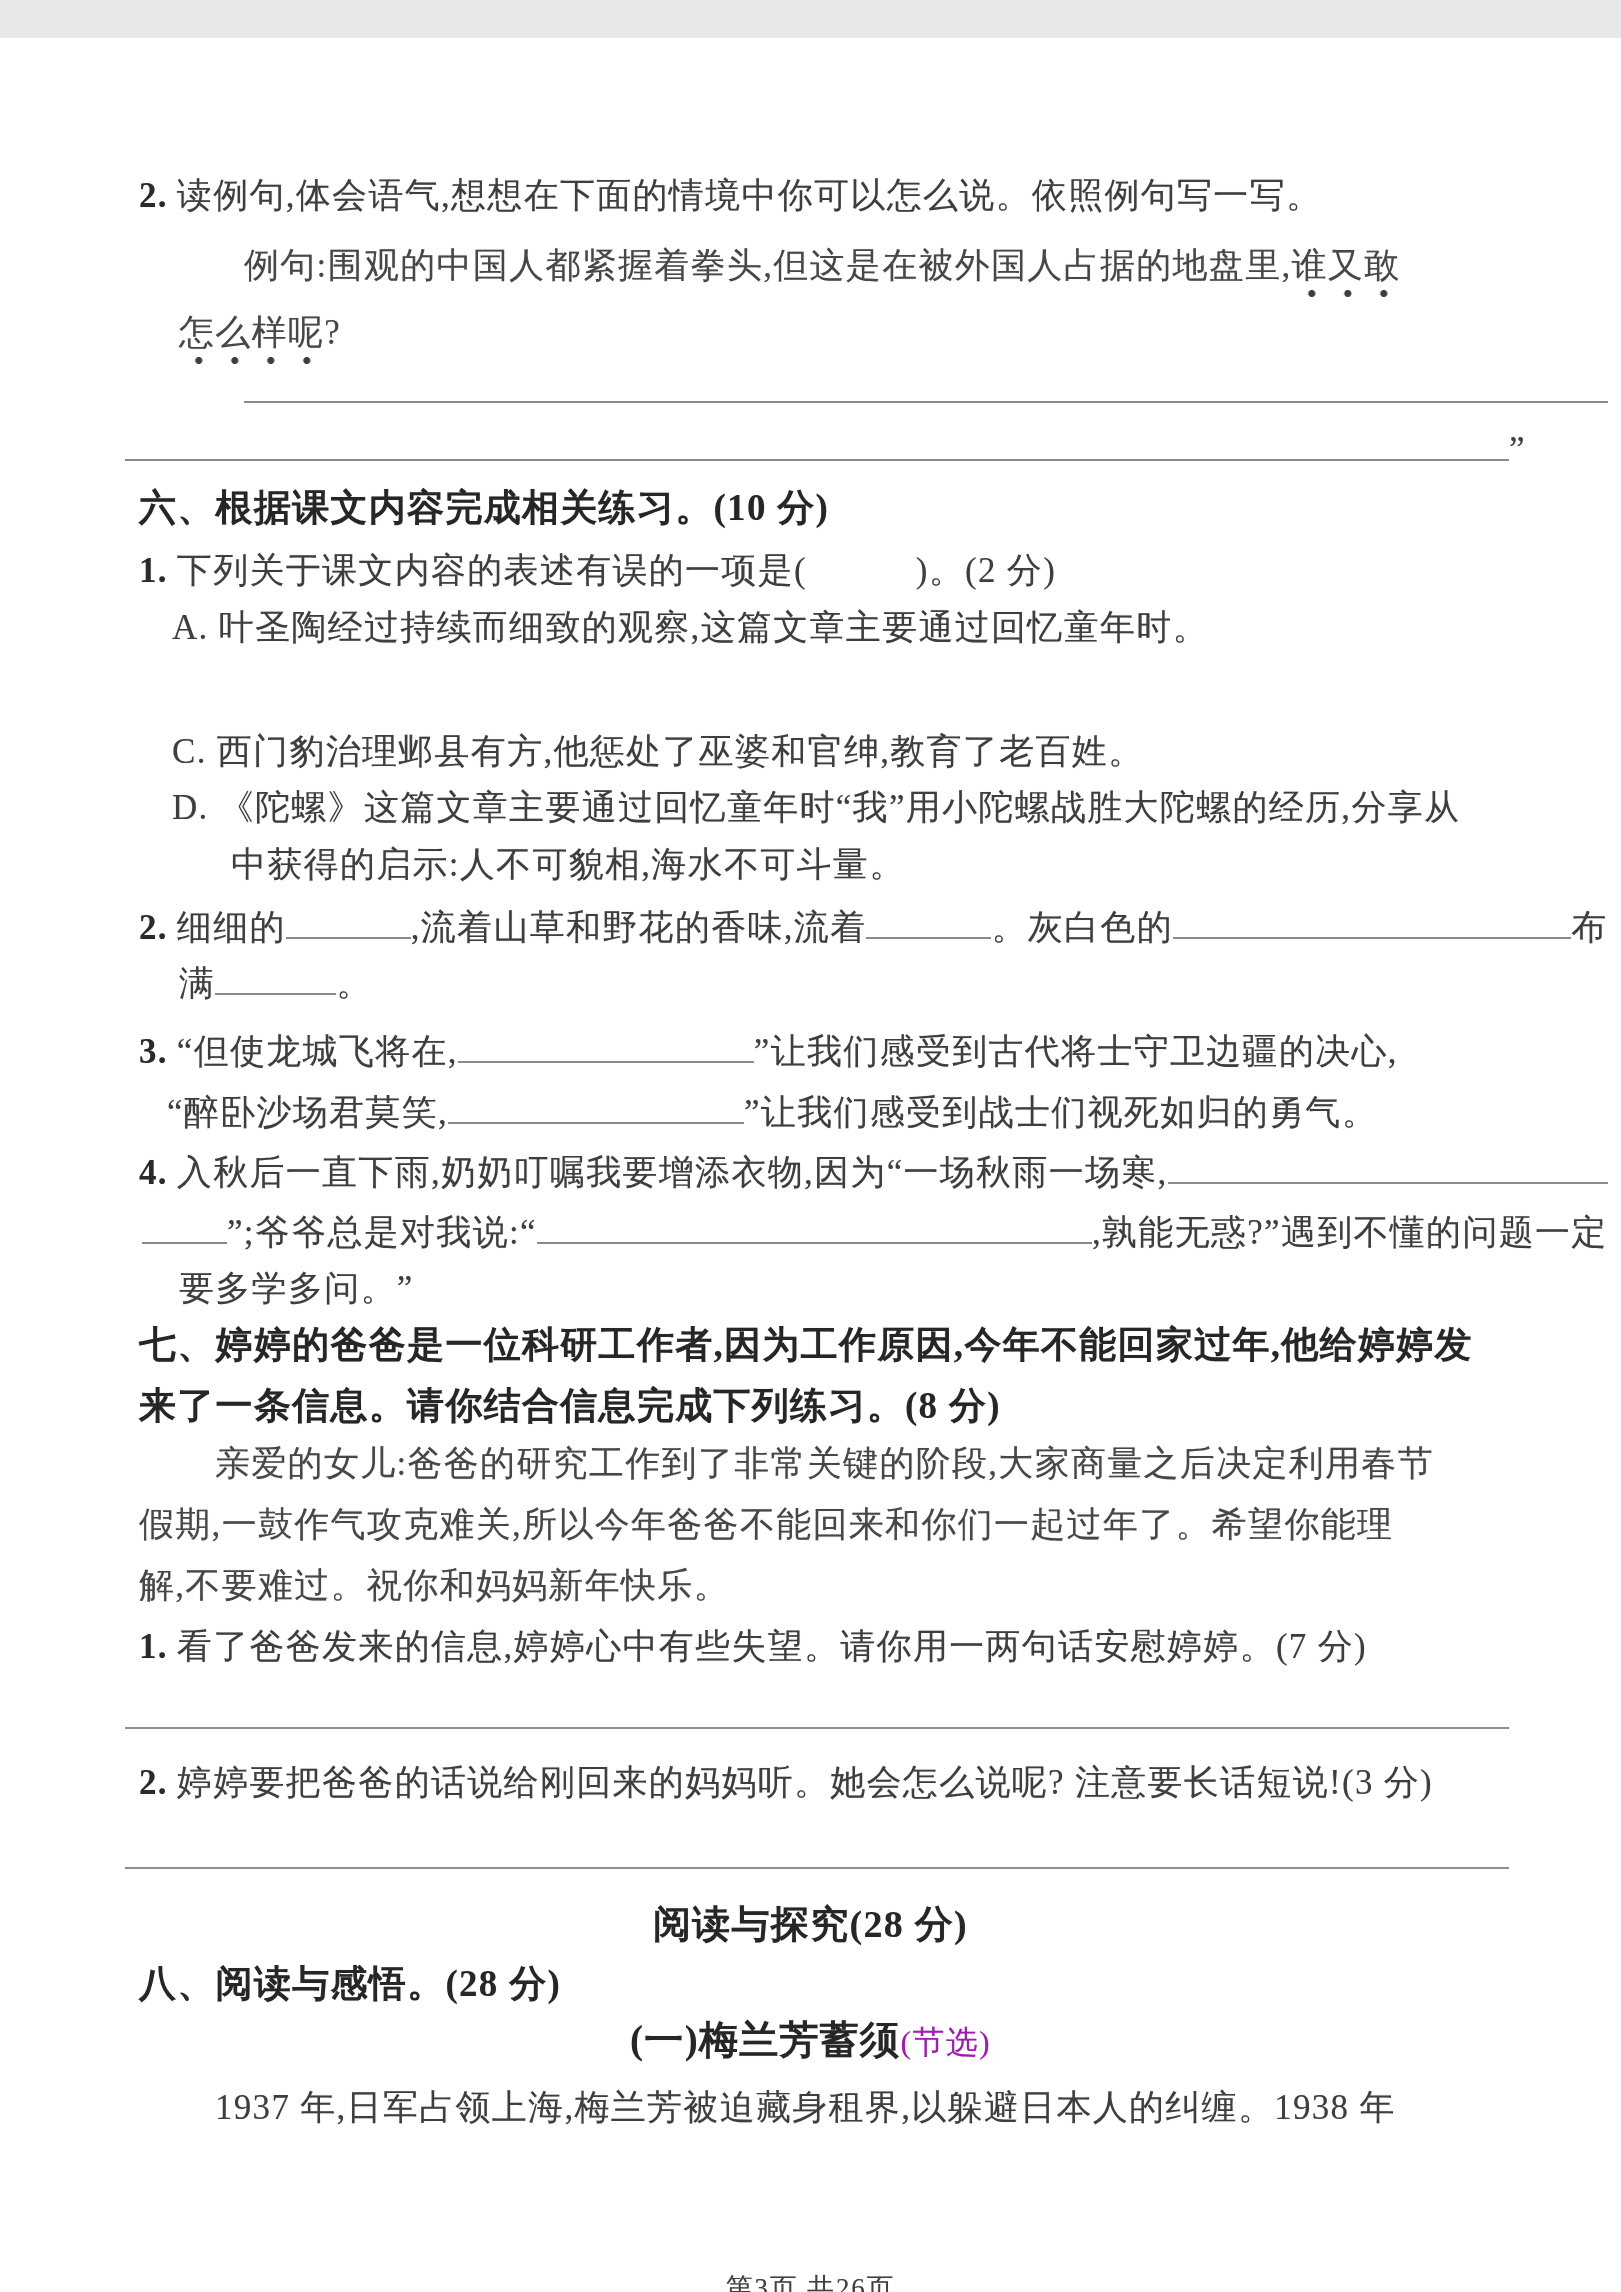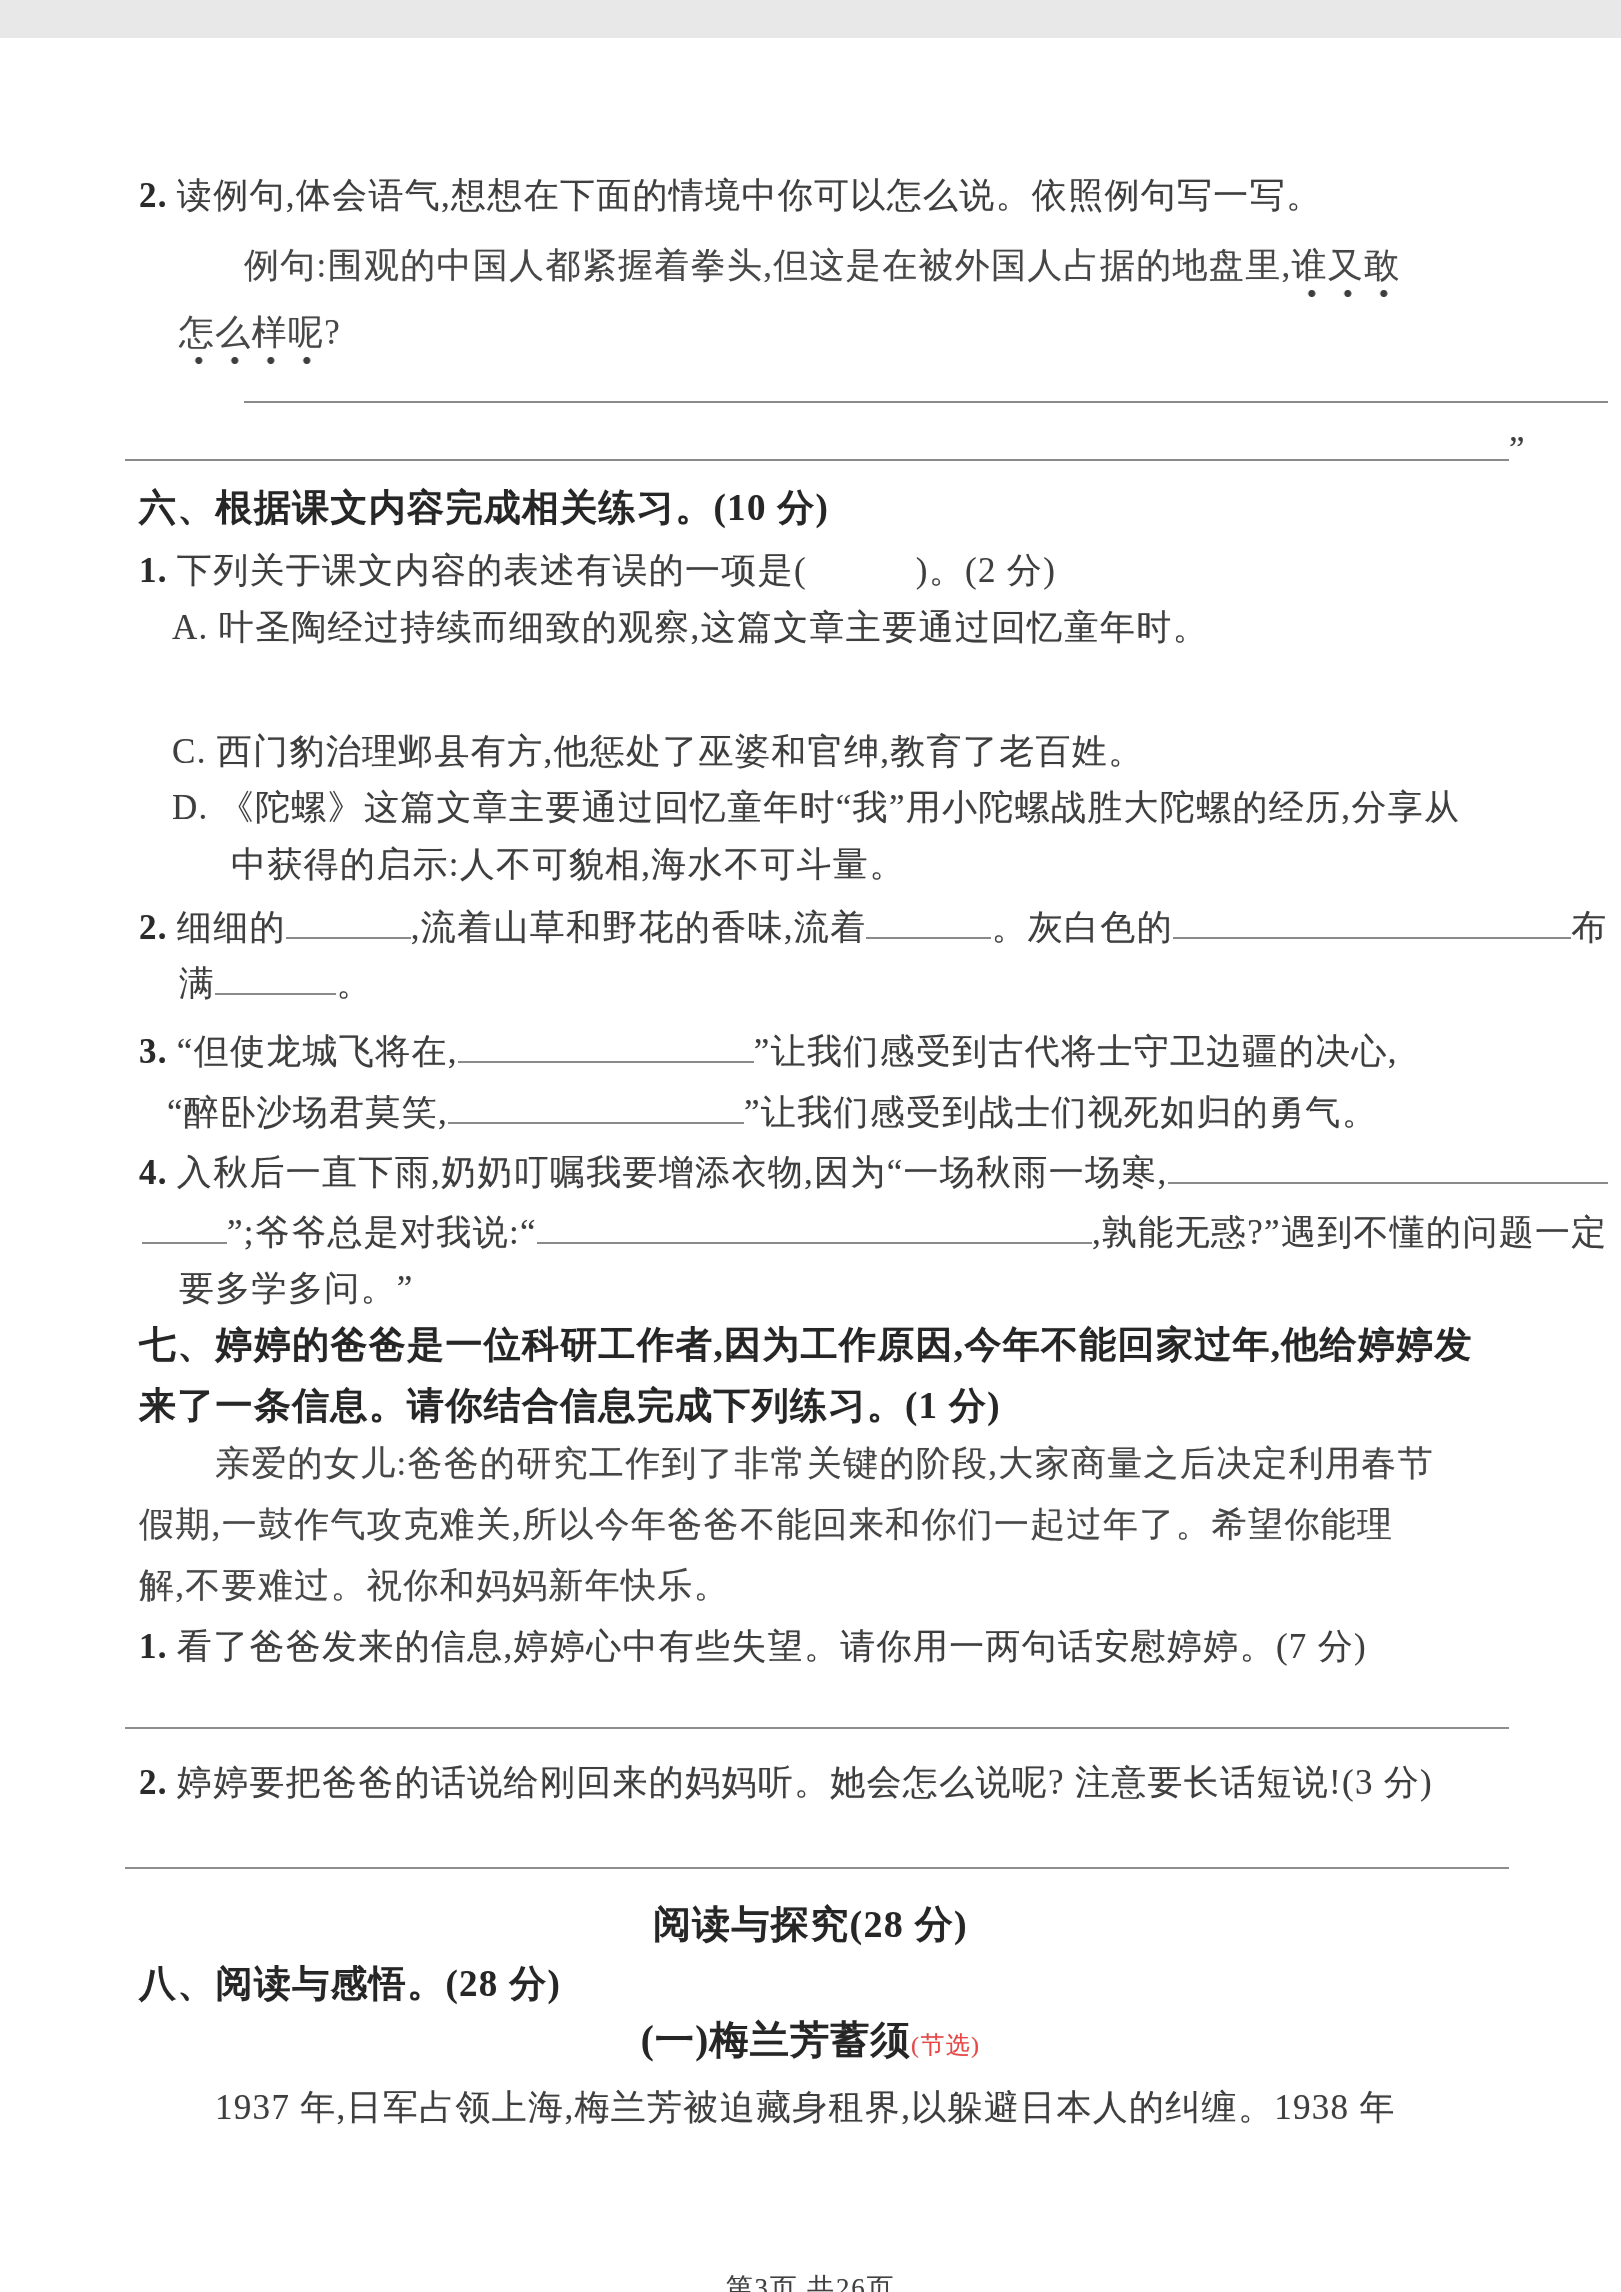--- a/index.html
+++ b/index.html
@@ -50,21 +50,21 @@
   .l-lt1{top:1402px;left:215px}
   .l-lt2{top:1463px;left:139px}
   .l-lt3{top:1524px;left:139px}
   .l-7q1{top:1585px;left:139px}
   .a1{top:1689px;left:125px;width:1384px}
   .l-7q2{top:1721px;left:139px}
   .a2{top:1829px;left:125px;width:1384px}
   .l-rt{top:1861px;font-size:38px}
   .l-s8{top:1921px;left:139px}
   .l-pt{top:1975px;font-size:39px}
-  .l-ptsub{font-weight:400;font-size:24px;color:#ef4444;text-align:right;}
+  .l-ptsub{font-weight:400;font-size:32px;color:#a21caf;text-align:right;}
   .l-p1{top:2046px;left:215px}
   .l-ft{top:2232px;font-size:27px;color:#404040;letter-spacing:1.8px;}
 </style>
 </head>
 <body>
 
 <div class="page">
 
   <div class="ln l-q2stem"><span class="num">2.</span><span>读例句,体会语气,想想在下面的情境中你可以怎么说。依照例句写一写。</span></div>
 
@@ -116,21 +116,21 @@
   <div class="ln l-64b flex">
       <span class="blank w95"></span>
       <span>”;爷爷总是对我说:“</span>
       <span class="blank fill"></span>
       <span>,孰能无惑?”遇到不懂的问题一定</span>
     </div>
 
   <div class="ln l-64c">要多学多问。”</div>
 
   <div class="ln l-71 b">七、婷婷的爸爸是一位科研工作者,因为工作原因,今年不能回家过年,他给婷婷发</div>
-  <div class="ln l-72 b">来了一条信息。请你结合信息完成下列练习。(1 分)</div>
+  <div class="ln l-72 b">来了一条信息。请你结合信息完成下列练习。(8 分)</div>
 
   <div class="ln l-lt1 kai">亲爱的女儿:爸爸的研究工作到了非常关键的阶段,大家商量之后决定利用春节</div>
   <div class="ln l-lt2 kai">假期,一鼓作气攻克难关,所以今年爸爸不能回来和你们一起过年了。希望你能理</div>
   <div class="ln l-lt3 kai">解,不要难过。祝你和妈妈新年快乐。</div>
 
   <div class="ln l-7q1"><span class="num">1.</span><span>看了爸爸发来的信息,婷婷心中有些失望。请你用一两句话安慰婷婷。(7 分)</span></div>
 
   <div class="ansline a1"></div>
 
   <div class="ln l-7q2"><span class="num">2.</span><span>婷婷要把爸爸的话说给刚回来的妈妈听。她会怎么说呢? 注意要长话短说!(3 分)</span></div>

